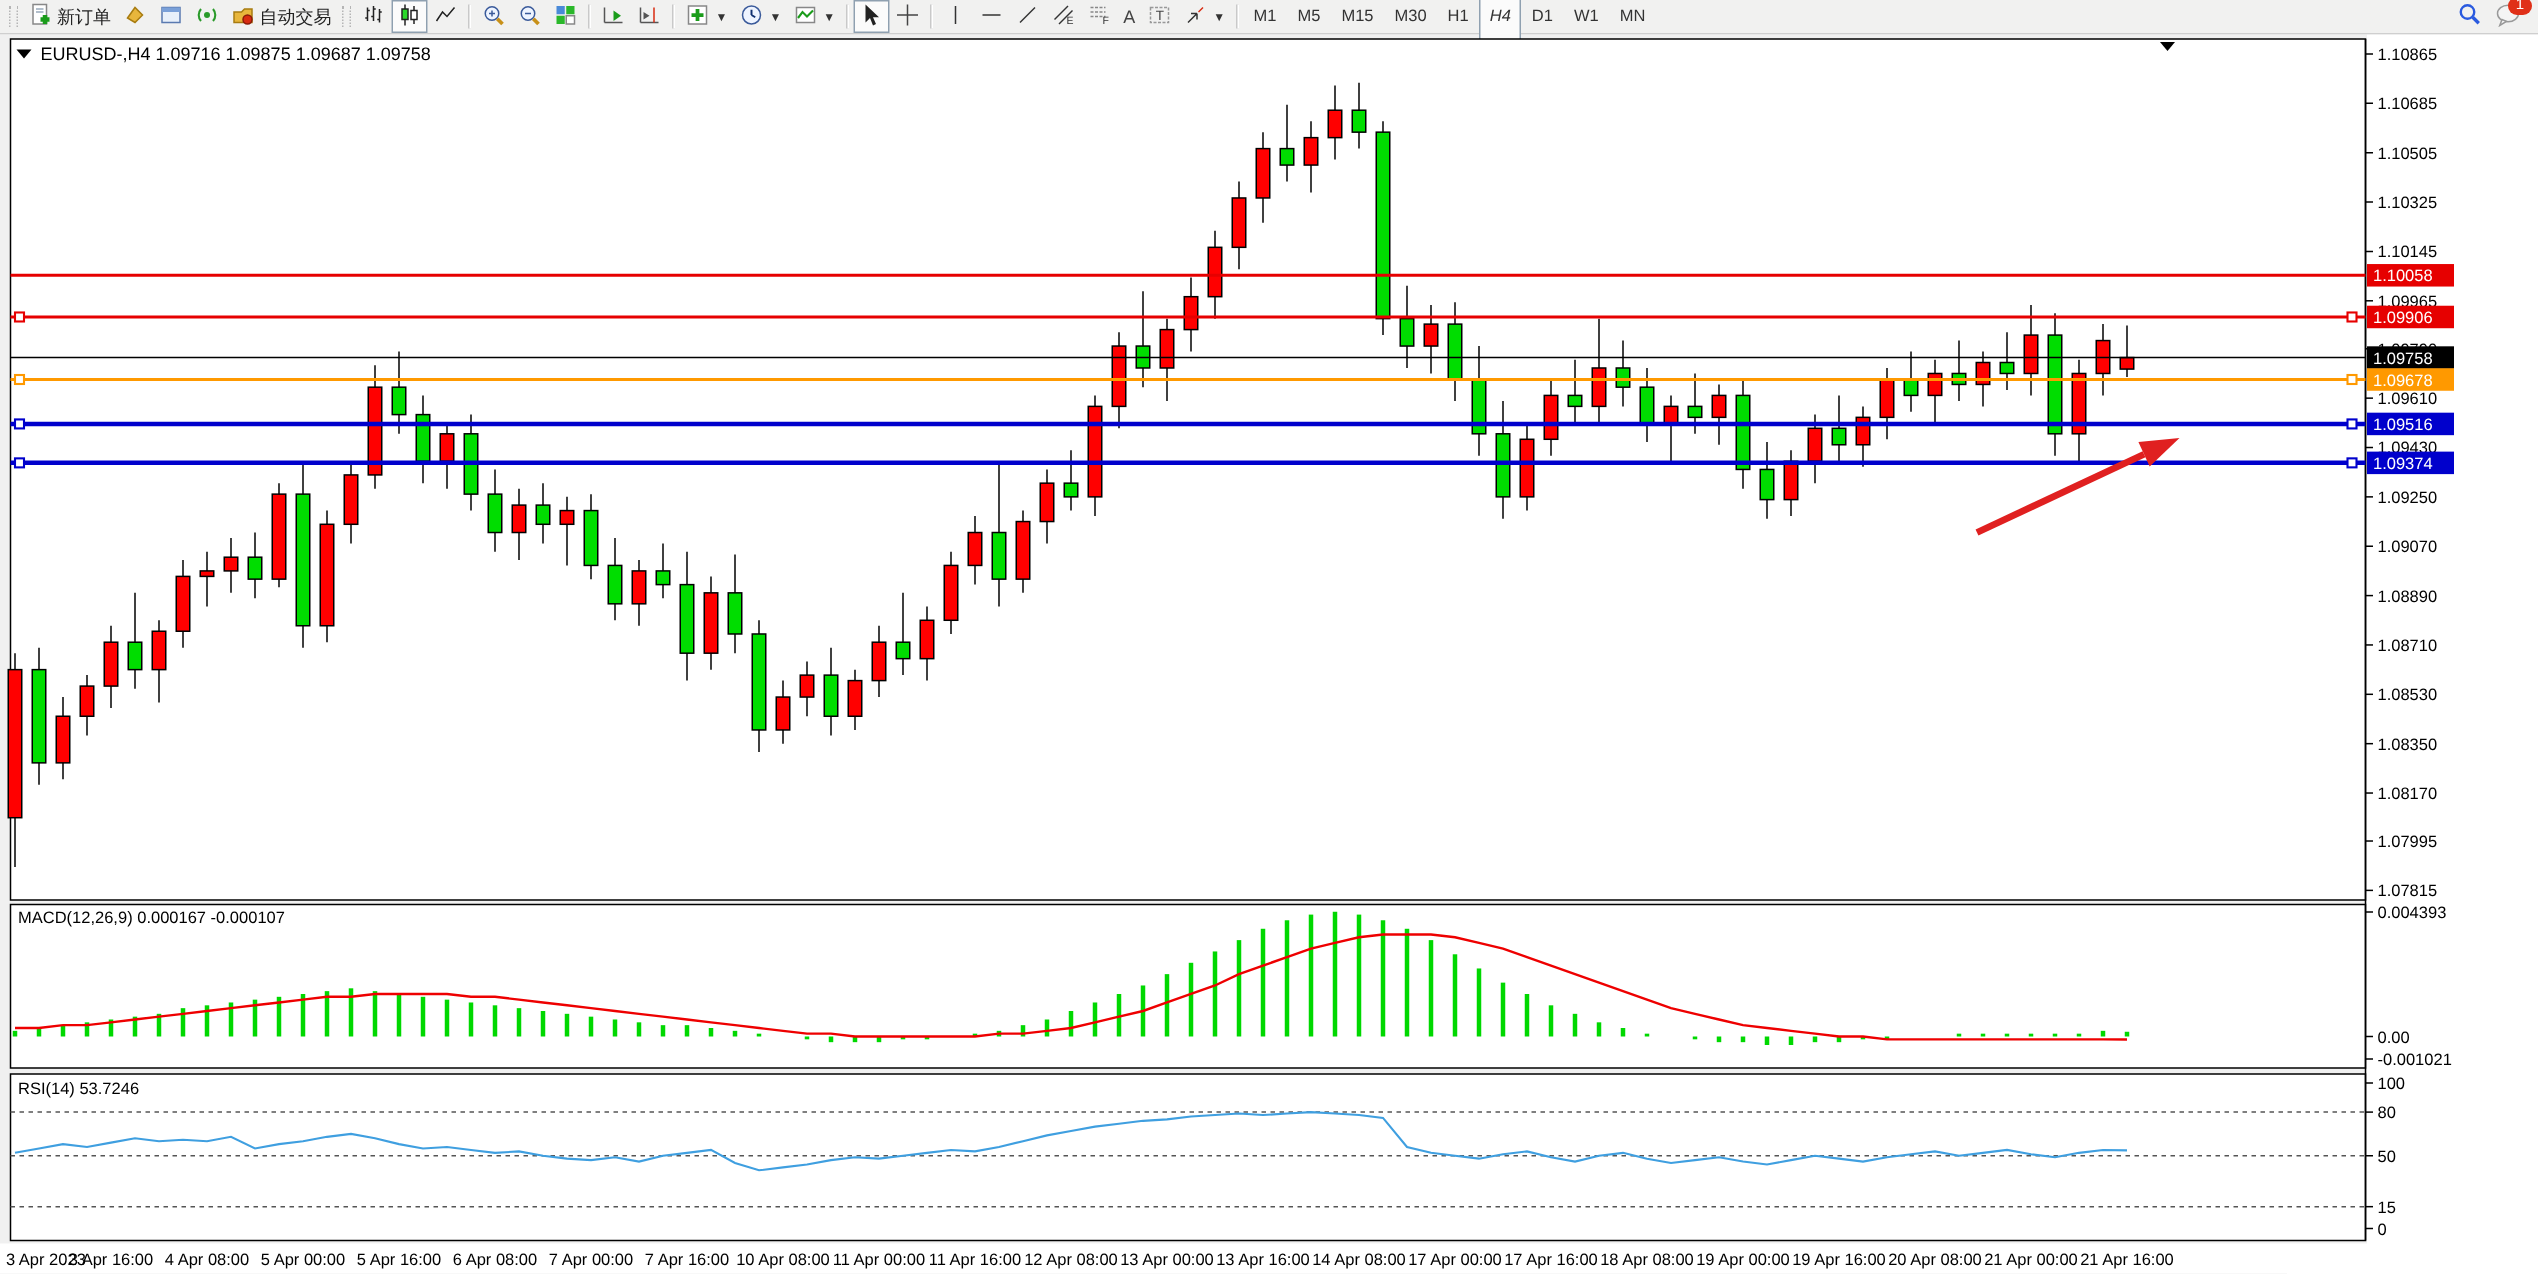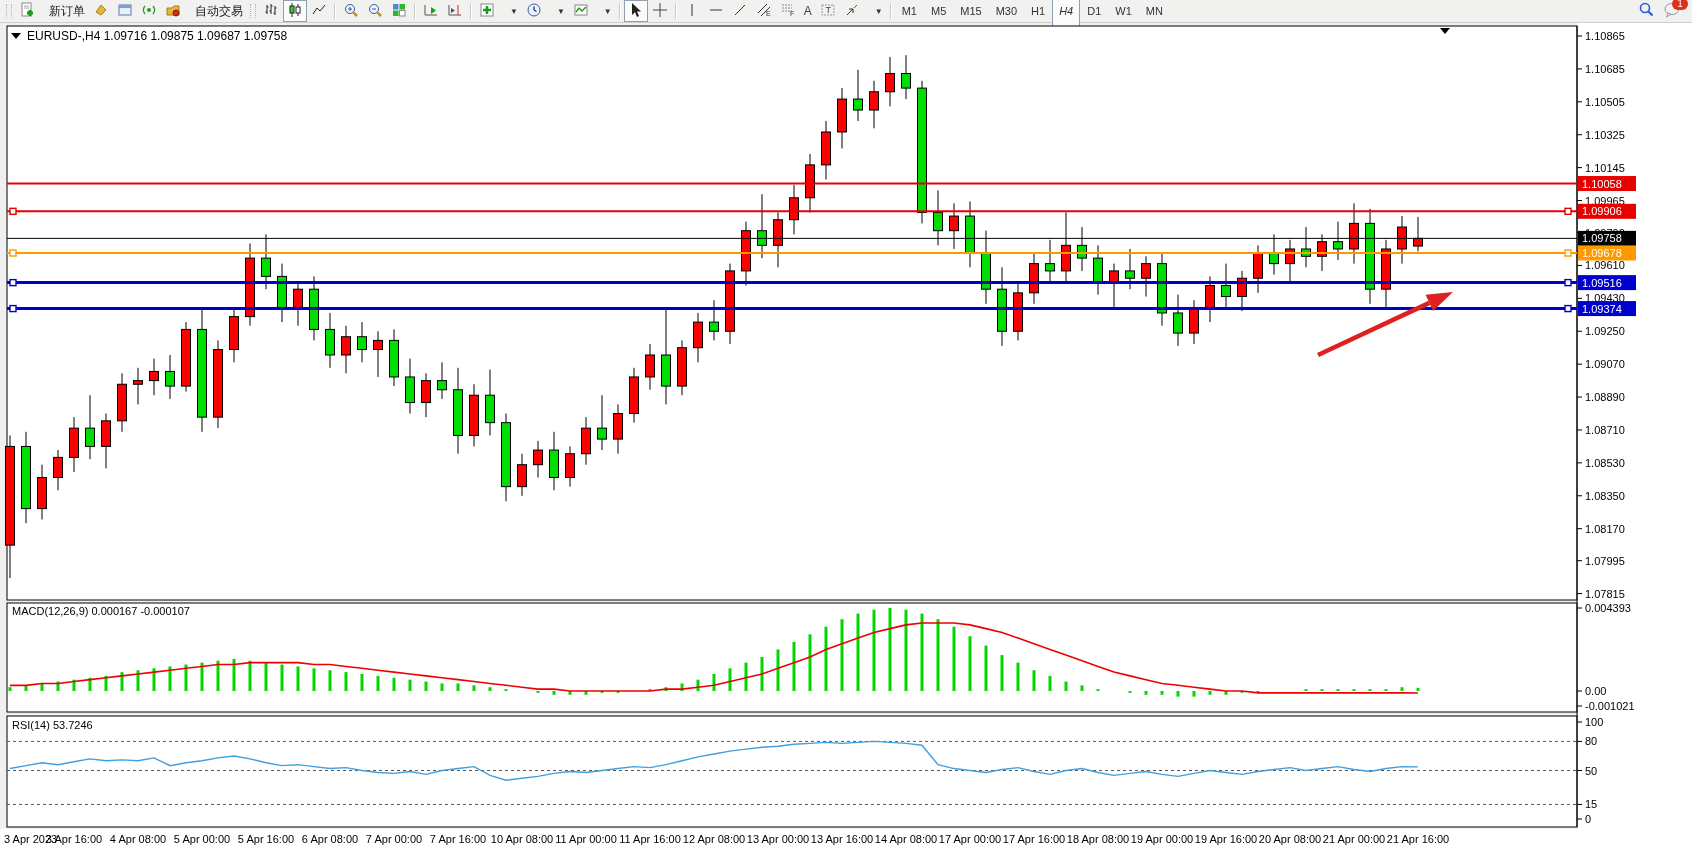--- a/index.html
+++ b/index.html
@@ -1,19 +1,19 @@
 <!DOCTYPE html>
 <html><head>
 <meta charset="utf-8">
 <style>
   html,body{margin:0;padding:0;background:#f0f0f0;width:1692px;height:849px;overflow:hidden;
             font-family:"Liberation Sans",sans-serif;}
   .tb{display:flex;align-items:center;height:22px;background:#f1f1f0;border-bottom:1px solid #cfcfcf;
       padding:0 3px;font-size:12px;color:#222;white-space:nowrap;}
-  .tbtn{display:flex;align-items:center;gap:14px;padding:1px 3px;height:18px;border:1px solid transparent;}
+  .tbtn{display:flex;align-items:center;gap:3px;padding:1px 3px;height:18px;border:1px solid transparent;}
   .tbtn.pressed{background:#fbfbfb;border:1px solid #8fa0b0;}
   .grip{width:4px;height:14px;border-left:1px dotted #b5b5b5;border-right:1px dotted #b5b5b5;margin:0 3px;}
   .sep{width:1px;height:16px;background:#c9c9c9;margin:0 3px;border-right:1px solid #fff;}
   .caret{font-size:8px;color:#333;margin-left:1px;}
   .tf{padding:18px 6px;height:16px;line-height:16px;font-size:11px;color:#333;border:1px solid transparent;}
   .tf.active{background:#fbfbfb;border:1px solid #8fa0b0;font-style:italic;}
   .right{margin-left:auto;display:flex;align-items:center;}
   .chatwrap{position:relative;margin:0 8px 0 4px;}
   .badge{position:absolute;top:-4px;right:-7px;background:#e03018;color:#fff;border-radius:8px;
          font-size:10px;line-height:12px;min-width:12px;text-align:center;padding:0 2px;}

